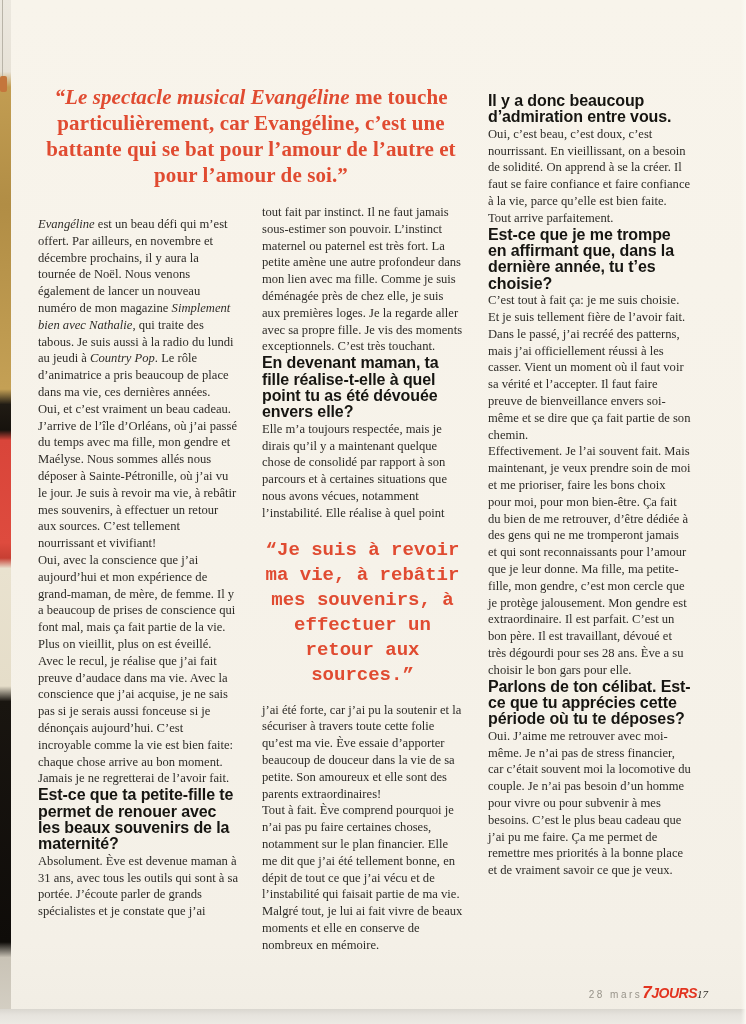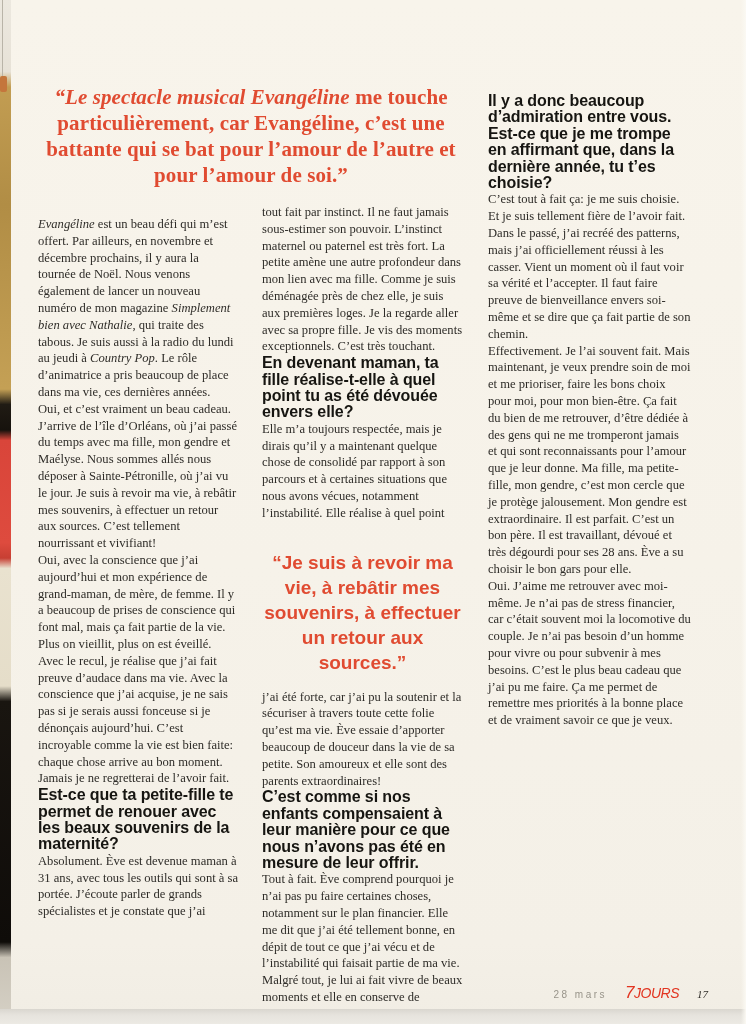--- a/index.html
+++ b/index.html
@@ -59,42 +59,42 @@
   .col .i{font-style:italic;}
   .q{
     font-family:"Liberation Sans", sans-serif;
     font-weight:bold;
     font-size:16px;line-height:16.4px;
     color:#161511;
     letter-spacing:-.1px;
   }
   
   .pullquote{
-    margin:28px 0 14px 0;
+    margin:16px 0 14px 0;
     text-align:center;
-    font-family:Liberation Sans, sans-serif;
+    font-family:Liberation Mono, monospace;
     font-weight:bold;
     font-size:19px;line-height:25px;
     color:#e04b31;
   }
 
   
   .footer{
     position:absolute;top:983px;right:38px;
-    display:flex;align-items:baseline;gap:18px;
+    display:flex;align-items:baseline;gap:0;
     white-space:nowrap;
     margin-left:24px;
   }
   .footer-date{
     font-family:"Liberation Sans", sans-serif;
     font-size:10px;color:#98948a;letter-spacing:2.5px;
   }
   .logo{
     font-family:"Liberation Sans", sans-serif;
-    font-weight:normal;font-style:italic;
+    font-weight:bold;font-style:italic;
     font-size:14px;color:#e23420;letter-spacing:-.5px;text-align:center;
   }
   .logo .seven{font-size:17px;}
   .footer-page{
     font-family:"Liberation Serif", serif;
     font-style:italic;font-size:11px;color:#34322d;
   }
   
   .blemish{position:absolute;left:0;top:76px;width:7px;height:16px;background:#c4763c;border-radius:2px;}
 </style>
@@ -116,29 +116,30 @@
     <p class="q">Est-ce que ta petite-fille te permet de renouer avec les beaux souvenirs de la maternité?</p>
     <p>Absolument. Ève est devenue maman à 31 ans, avec tous les outils qui sont à sa portée. J’écoute parler de grands spécialistes et je constate que j’ai</p>
   </div>
 
   <div class="col col2">
     <p>tout fait par instinct. Il ne faut jamais sous-estimer son pouvoir. L’instinct maternel ou paternel est très fort. La petite amène une autre profondeur dans mon lien avec ma fille. Comme je suis déménagée près de chez elle, je suis aux premières loges. Je la regarde aller avec sa propre fille. Je vis des moments exceptionnels. C’est très touchant.</p>
     <p class="q">En devenant maman, ta fille réalise-t-elle à quel point tu as été dévouée envers elle?</p>
     <p>Elle m’a toujours respectée, mais je dirais qu’il y a maintenant quelque chose de consolidé par rapport à son parcours et à certaines situations que nous avons vécues, notamment l’instabilité. Elle réalise à quel point</p>
     <div class="pullquote">“Je suis à revoir ma vie, à rebâtir mes souvenirs, à effectuer un retour aux sources.”</div>
     <p>j’ai été forte, car j’ai pu la soutenir et la sécuriser à travers toute cette folie qu’est ma vie. Ève essaie d’apporter beaucoup de douceur dans la vie de sa petite. Son amoureux et elle sont des parents extraordinaires!</p>
-    <p class="q">C’est comme si nos enfants compensaient à leur manière pour ce que nous n’avons pas été en mesure de leur offrir.</p>
     <p>Tout à fait. Ève comprend pourquoi je n’ai pas pu faire certaines choses, notamment sur le plan financier. Elle me dit que j’ai été tellement bonne, en dépit de tout ce que j’ai vécu et de l’instabilité qui faisait partie de ma vie. Malgré tout, je lui ai fait vivre de beaux moments et elle en conserve de nombreux en mémoire.</p>
   </div>
 
   <div class="col col3">
     <p class="q">Il y a donc beaucoup d’admiration entre vous.</p>
+    <p>Oui, c’est beau, c’est doux, c’est nourrissant. En vieillissant, on a besoin de solidité. On apprend à se la créer. Il faut se faire confiance et faire confiance à la vie, parce qu’elle est bien faite. Tout arrive parfaitement.</p>
     <p class="q">Est-ce que je me trompe en affirmant que, dans la dernière année, tu t’es choisie?</p>
     <p>C’est tout à fait ça: je me suis choisie. Et je suis tellement fière de l’avoir fait. Dans le passé, j’ai recréé des patterns, mais j’ai officiellement réussi à les casser. Vient un moment où il faut voir sa vérité et l’accepter. Il faut faire preuve de bienveillance envers soi-même et se dire que ça fait partie de son chemin.</p>
     <p>Effectivement. Je l’ai souvent fait. Mais maintenant, je veux prendre soin de moi et me prioriser, faire les bons choix pour moi, pour mon bien-être. Ça fait du bien de me retrouver, d’être dédiée à des gens qui ne me tromperont jamais et qui sont reconnaissants pour l’amour que je leur donne. Ma fille, ma petite-fille, mon gendre, c’est mon cercle que je protège jalousement. Mon gendre est extraordinaire. Il est parfait. C’est un bon père. Il est travaillant, dévoué et très dégourdi pour ses 28 ans. Ève a su choisir le bon gars pour elle.</p>
+    <p class="q">Parlons de ton célibat. Est-ce que tu apprécies cette période où tu te déposes?</p>
     <p>Oui. J’aime me retrouver avec moi-même. Je n’ai pas de stress financier, car c’était souvent moi la locomotive du couple. Je n’ai pas besoin d’un homme pour vivre ou pour subvenir à mes besoins. C’est le plus beau cadeau que j’ai pu me faire. Ça me permet de remettre mes priorités à la bonne place et de vraiment savoir ce que je veux.</p>
   </div>
 
   <div class="footer">
     <span class="footer-date">28 mars</span>
     <span class="logo"><span class="seven">7</span><span>JOURS</span></span>
     <span class="footer-page">17</span>
   </div>
 
   <div class="scan-bottom"></div>

